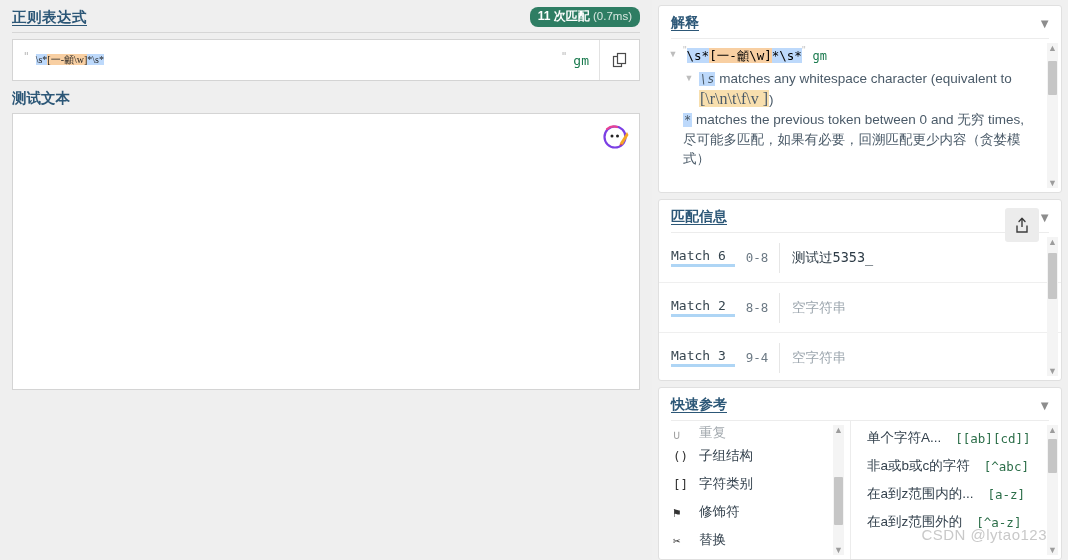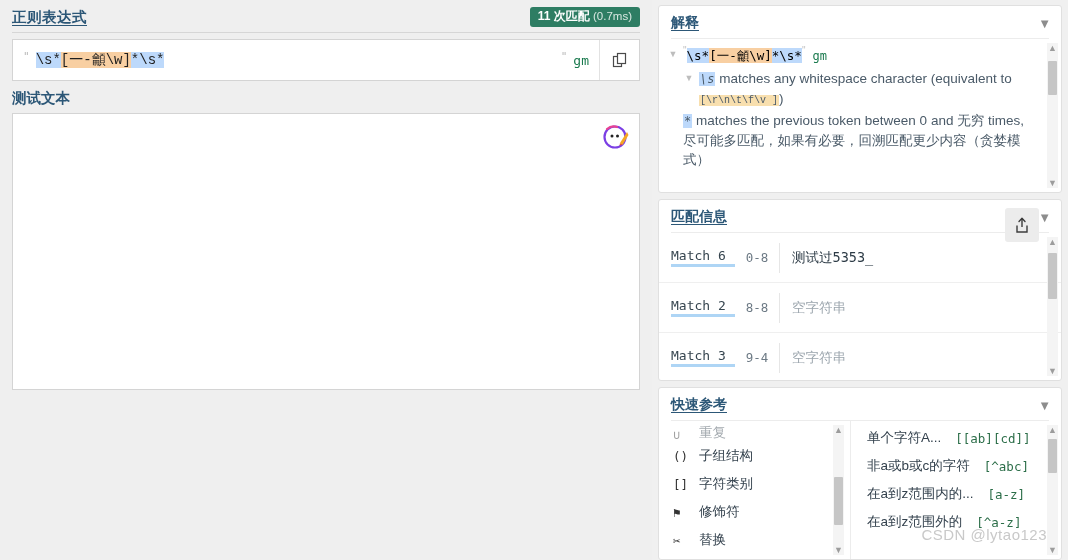--- a/index.html
+++ b/index.html
@@ -38,21 +38,21 @@
     color: #2c5777;
     text-decoration: underline;
     text-underline-offset: 3px;
     letter-spacing: 0.5px;
   }
   .match-badge {
     background: #2e7d63;
     color: #ffffff;
     font-size: 12px;
     padding: 3px 8px 4px 8px;
-    border-radius: 3px;
+    border-radius: 8px;
     white-space: nowrap;
     line-height: 1.1;
   }
   .match-badge .cnt { font-weight: bold; }
   .match-badge .ms { color: #d9e8e2; font-size: 11.5px; }
 
   .rule {
     height: 1px;
     background: #d6d6d6;
     margin: 0 12px;
@@ -74,22 +74,22 @@
     overflow: hidden;
   }
   .quote {
     color: #b9b9b9;
     font-family: "DejaVu Sans Mono", monospace;
     font-size: 11px;
     margin-right: 6px;
     transform: translateY(-4px);
   }
   .regex-text {
-    font-family: Liberation Mono, monospace;
-    font-size: 14px;
+    font-family: Liberation Serif, serif;
+    font-size: 10px;
     white-space: pre;
     color: #1e1e1e;
   }
   .tok-blue { background: #bdd9fb; }
   .tok-orange { background: #f8cfa2; }
   .flags-cell {
     display: flex;
     align-items: center;
     padding: 0 10px 0 4px;
     border-left: none;
@@ -209,22 +209,22 @@
   }
   .code-blue {
     background: #bdd9fb;
     font-family: "DejaVu Sans Mono", monospace;
     font-size: 12px;
     font-style: italic;
     padding: 0 1px;
   }
   .code-orange {
     background: #f8dfae;
-    font-family: Liberation Mono, monospace;
-    font-size: 10px;
+    font-family: Liberation Serif, serif;
+    font-size: 16px;
     padding: 0 1px;
   }
   .exp-row3 { padding-left: 16px; margin-top: 1px; }
   .vscroll {
     position: absolute;
     right: 3px; top: 4px; bottom: 4px;
     width: 11px;
     background: #f4f4f4;
     display: flex; flex-direction: column; align-items: center;
     justify-content: space-between;

